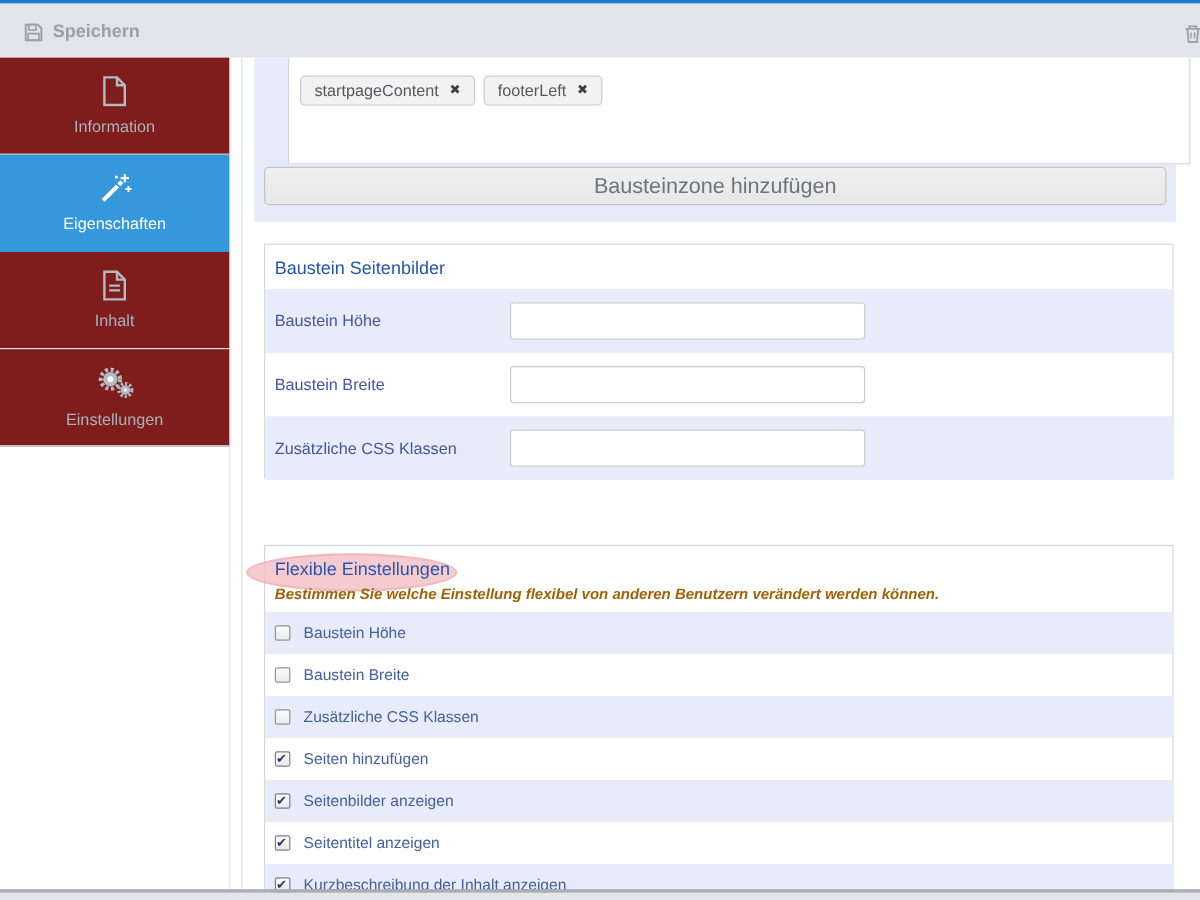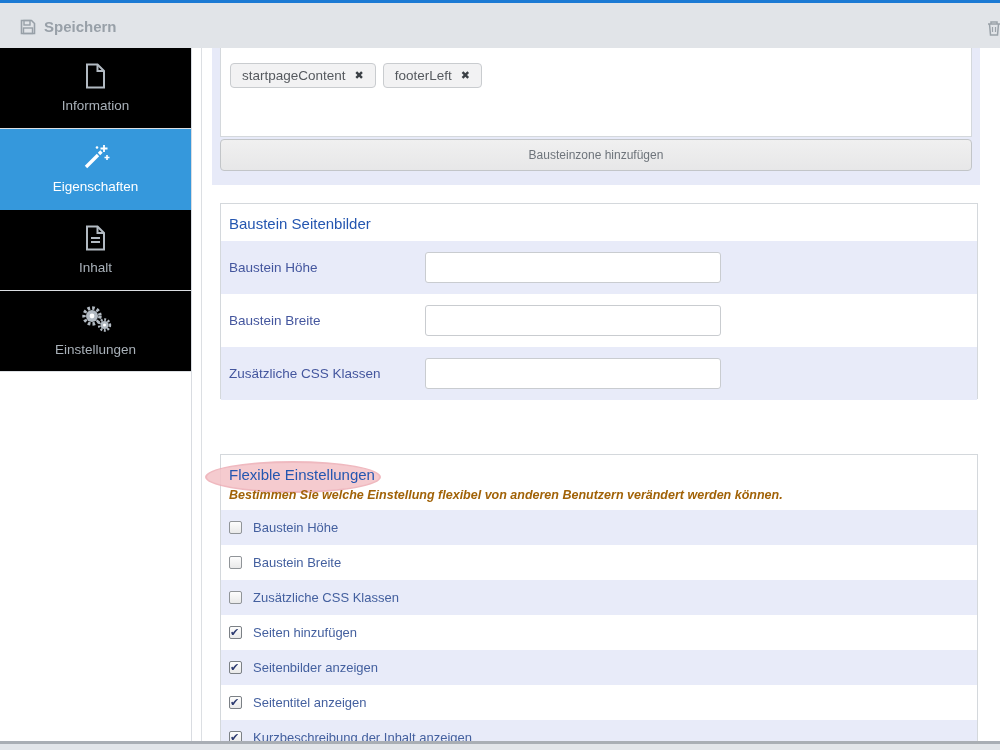--- a/index.html
+++ b/index.html
@@ -13,35 +13,35 @@
               color:#98a0a8; font-size:15px; font-weight:700; cursor:pointer; padding:4px 6px; }
   .trash-btn { position:absolute; right:-4px; top:15px; width:20px; height:20px; cursor:pointer; }
 
   
   .window-bottom-line { position:absolute; left:0; top:741px; width:1000px; height:3px; background:#a9aeb4; }
   .window-bottom-fill { position:absolute; left:0; top:744px; width:1000px; height:6px; background:#e2e5e9; }
 
   
   .sidebar { position:absolute; left:0; top:48px; width:192px; height:693px; border-right:1px solid #d9dce1; background:#fff; }
   .side-item { height:81px; border-bottom:1px solid #dcdfe3; display:flex; flex-direction:column;
-               align-items:center; justify-content:center; gap:9px; cursor:pointer; background:#000000; }
+               align-items:center; justify-content:center; gap:9px; cursor:pointer; background:#7f1d1d; }
   .side-item .lbl { font-size:13.5px; color:#a9b1b9; }
   .side-item.active { background:#3598dc; border-bottom-color:#3598dc; }
   .side-item.active .lbl { color:#ffffff; }
   .content-divider { position:absolute; left:201px; top:48px; width:1px; height:693px; background:#dcdfe3; }
 
   
   .panel-zones { position:absolute; left:212px; top:48px; width:768px; height:137px; background:#e7eaf8; padding:0 8px; }
-  .tagbox { width:752px; height:89px; background:#ffffff; border:1px solid #d4d8dc; border-top:none; padding:15px 9px; }
+  .tagbox { width:752px; height:89px; background:#ffffff; border:1px solid #d4d8dc; border-top:none; padding:15px 9px;margin-left:20px; }
   .tagrow { display:flex; gap:7px; }
   .tag { display:flex; align-items:center; gap:9px; background:#f2f2f3; border:1px solid #c9cccf; border-radius:4px;
          height:25px; padding:0 11px; font-size:13.5px; color:#55595e; cursor:default; }
   .tag .x { font-size:11px; color:#3b4045; font-weight:700; cursor:pointer; line-height:1; }
   .add-zone-btn { margin-top:2px; width:752px; height:32px; background:linear-gradient(#f0f0f0,#e7e7e8);
-                  border:1px solid #c2c5c8; border-radius:4px; color:#6e747b; font-size:12px;
+                  border:1px solid #c2c5c8; border-radius:4px; color:#6e747b; font-size:18px;
                   display:flex; align-items:center; justify-content:center; cursor:pointer; }
 
   
   .panel { position:absolute; left:220px; width:758px; background:#ffffff; border:1px solid #d4d8dc; }
   .panel-title { color:#2456b0; font-size:15px; }
 
   
   .panel-props { top:203px; height:196px; }
   .panel-props .panel-title { padding:11px 8px 9px 8px; }
   .field-row { height:53px; display:flex; align-items:center; padding-left:8px; position:relative; }

